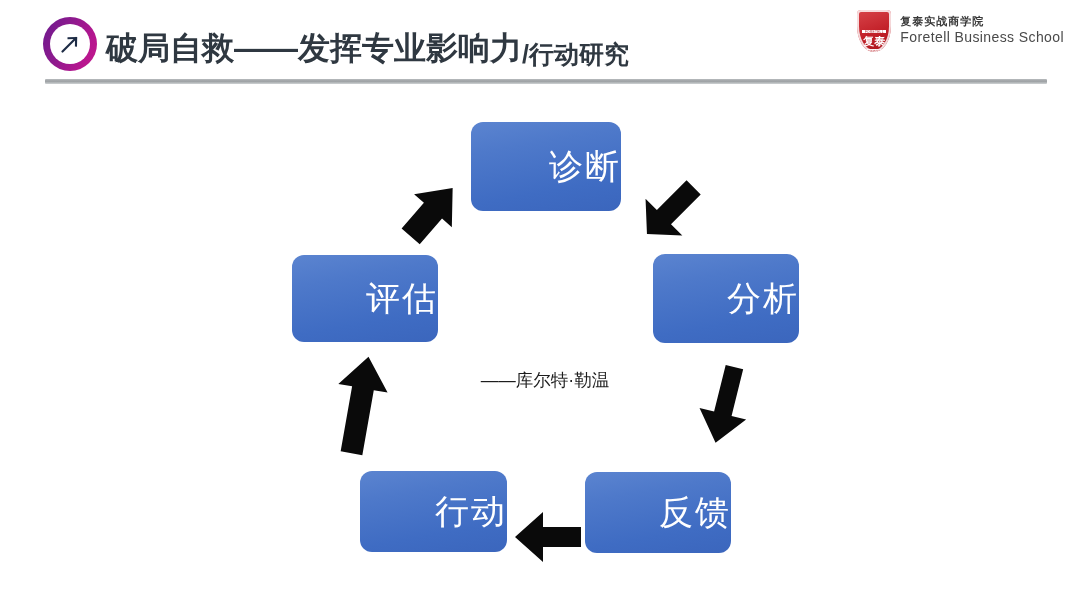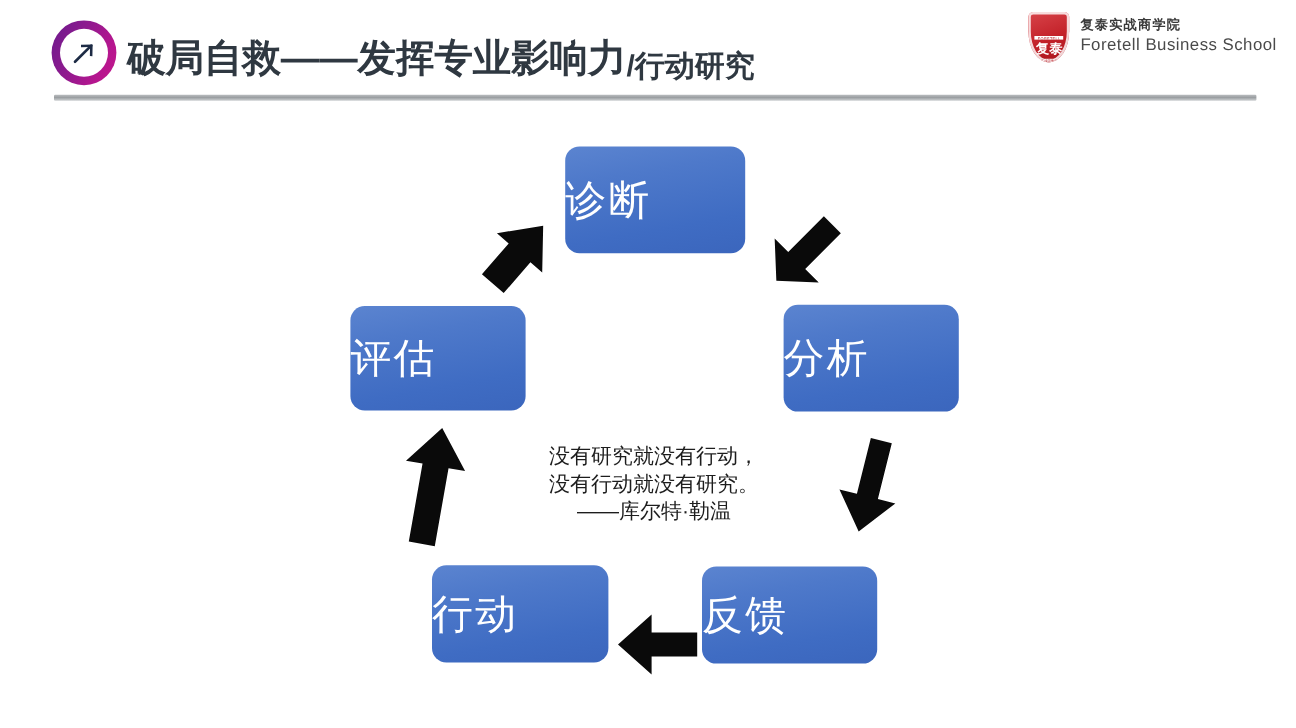--- a/index.html
+++ b/index.html
@@ -150,21 +150,21 @@
     width: 1080px;
     height: 519px;
   }
   .node {
     position: absolute;
     border-radius: 12px;
     background: linear-gradient(170deg, #5b84d0 0%, #4e79ca 28%, #3f6cc3 72%, #3b66bd 100%);
     color: #ffffff;
     display: flex;
     align-items: center;
-    justify-content: flex-start;
+    justify-content: flex-end;
     font-size: 34px;
     letter-spacing: 2px;
     font-family: "Liberation Sans", "DejaVu Sans", sans-serif;
   }
   #node-diagnose { left: 471px; top: 34px;  width: 150px; height: 89px; }
   #node-analyze  { left: 653px; top: 166px; width: 146px; height: 89px; }
   #node-feedback { left: 585px; top: 384px; width: 146px; height: 81px; }
   #node-action   { left: 360px; top: 383px; width: 147px; height: 81px; }
   #node-evaluate { left: 292px; top: 167px; width: 146px; height: 87px; }
 
@@ -274,18 +274,16 @@
     </g>
   </svg>
 
   <svg class="arrow" id="arrow-evaluate-to-diagnose" width="78" height="70" viewBox="0 0 78 70">
     <g transform="rotate(41 39 35)">
       <path d="M39 2 L64 32 L51 32 L51 66 L27 66 L27 32 L14 32 Z"></path>
     </g>
   </svg>
 
   <div id="center-quote">
-    <span>没有研究就没有行动，
-没有行动就没有研究。</span>
     <span id="quote-attribution">——库尔特·勒温</span>
   </div>
 
 </div>
 
 </body></html>

